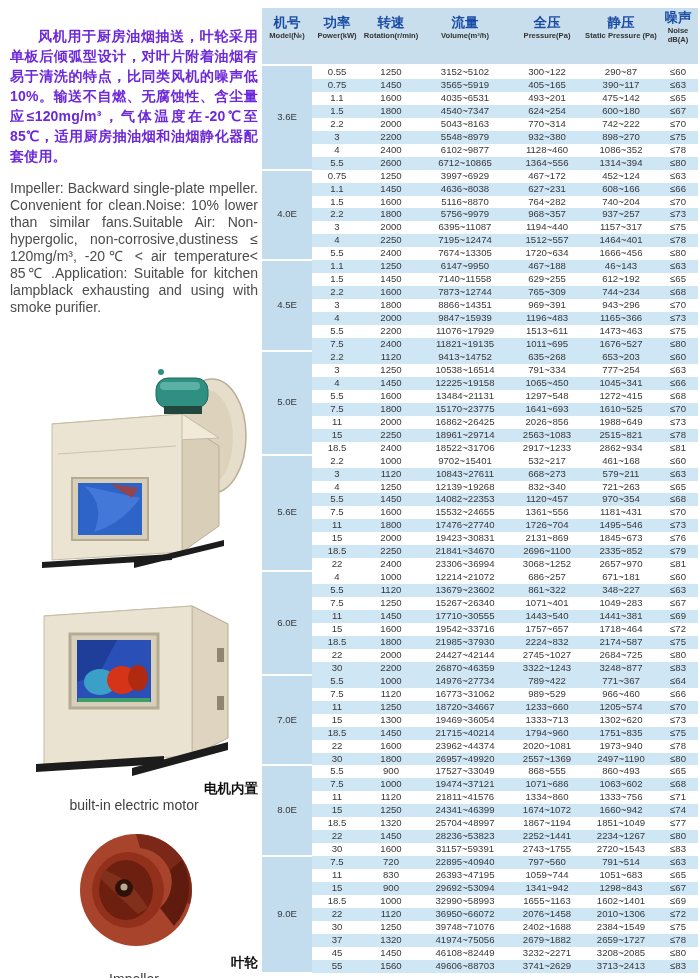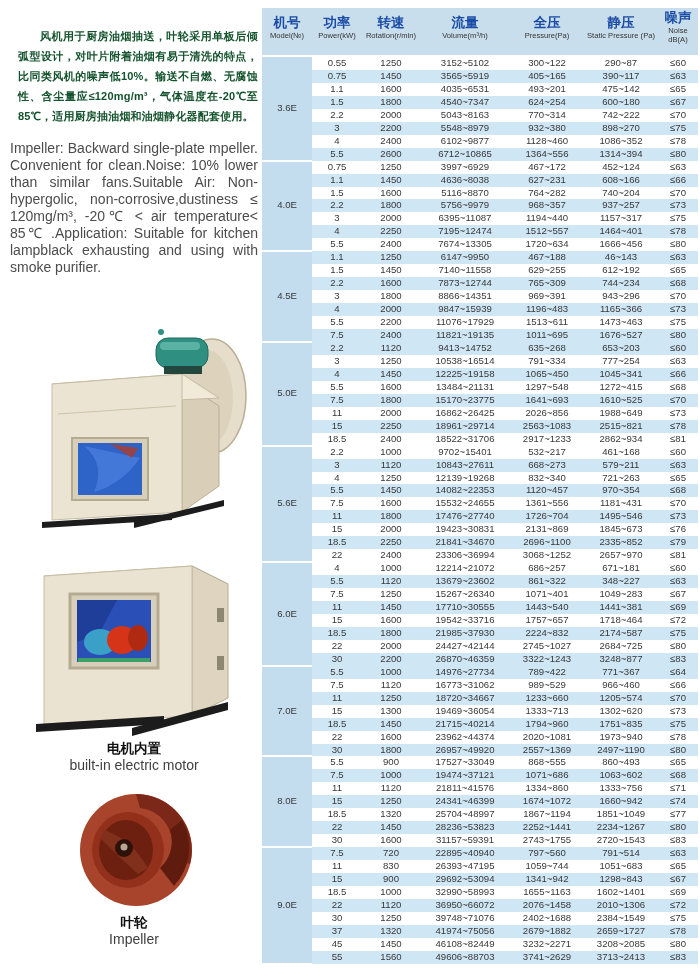--- a/index.html
+++ b/index.html
@@ -1,43 +1,43 @@
 <!DOCTYPE html>
 <html><head>
 <meta charset="utf-8">
 <style>
   html,body{margin:0;padding:0;background:#ffffff;}
   body{width:700px;height:978px;position:relative;font-family:"Liberation Sans",sans-serif;overflow:hidden;}
 
   
   .left-panel{position:absolute;left:10px;top:26px;width:248px;}
   .intro-cn{
-    margin:0 0 14px 8px;font-size:11px;font-weight:bold;color:#14532d;
+    margin:0 0 14px 0;font-size:14px;font-weight:bold;color:#6d28d9;
     line-height:20px;text-align:justify;text-indent:2em;letter-spacing:.2px;
   }
   .intro-en{
     margin:0 0 10px 0;font-size:14px;color:#4c4c4c;line-height:17px;text-align:justify;
   }
   .figure{width:248px;text-align:center;}
   .figure svg{display:block;margin:0 auto;}
   .fig1{margin-top:2px;}
   .fig2{margin-top:4px;}
   .fig3{margin-top:16px;}
-  .cap-cn{font-size:13.5px;font-weight:bold;color:#111;line-height:16px;margin-top:3px;}
+  .cap-cn{font-size:13.5px;font-weight:bold;color:#111;line-height:16px;margin-top:3px;text-align:right;}
   .cap-en{font-size:14px;color:#404040;line-height:17px;}
 
   
   .table-wrap{position:absolute;left:262px;top:8px;width:436px;}
   table.spec{border-collapse:collapse;table-layout:fixed;width:436px;}
   table.spec th{
-    background:#c9deed;padding:2px 0 11px 0;border-bottom:2px solid #ffffff;
+    background:#c9deed;padding:2px 0 20px 0;border-bottom:2px solid #ffffff;
     vertical-align:middle;
   }
   .hcn{font-size:13.5px;font-weight:bold;color:#1b4da6;line-height:16px;}
-  .hen{font-size:7.6px;font-weight:normal;color:#333;line-height:9px;}
+  .hen{font-size:7.6px;font-weight:bold;color:#333;line-height:9px;}
   table.spec td{
     height:12.95px;padding:0;font-size:9.6px;color:#383838;text-align:center;
     vertical-align:middle;line-height:12.95px;white-space:nowrap;
   }
   tr.sh td{background:#cfe6f5;}
   td.model{
     background:#c3ddee !important;font-size:11px;color:#333;
     border-bottom:2px solid #ffffff;border-top:1px solid #ffffff;
   }
 </style>

